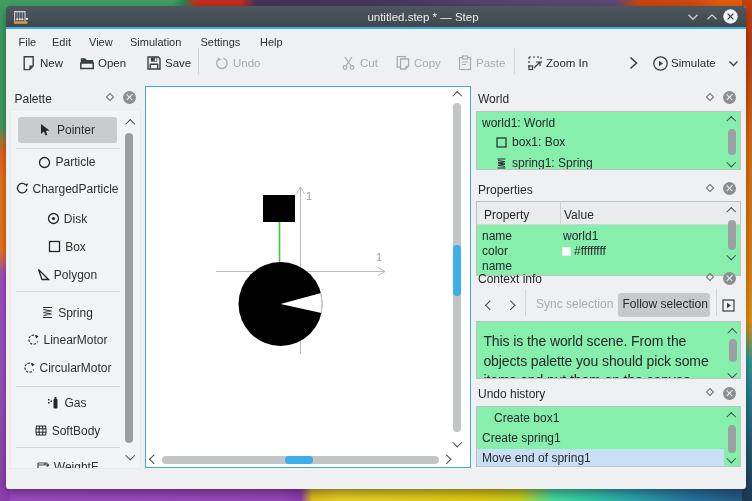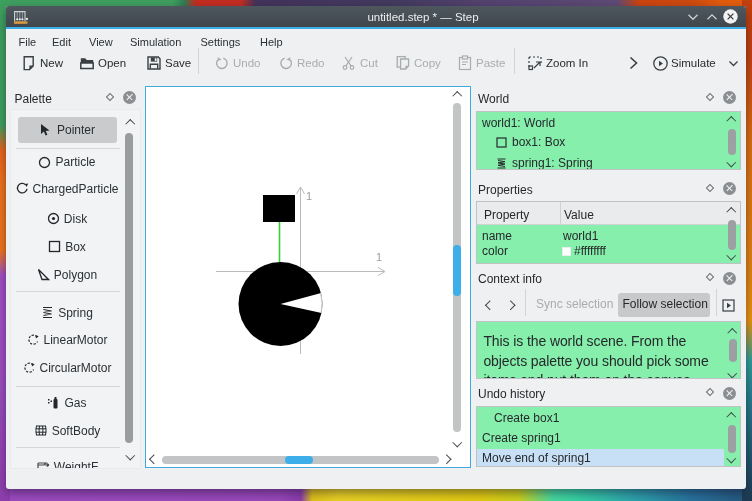--- a/index.html
+++ b/index.html
@@ -134,29 +134,20 @@
     </div>
     <div class="tsep" style="left:192px;"></div>
     <div class="tb dis" style="left:208px;">
       <svg width="16" height="16" viewBox="0 0 16 16">
           <g transform="rotate(-30 8 8)">
             <path d="M6 3.1 A5.3 5.3 0 1 0 11.6 4.4" fill="none" stroke="#a9acae" stroke-width="1.4"></path>
             <path d="M7.2 0.6 L5.8 4.1 L9.2 4.9 Z" fill="#a9acae"></path>
           </g>
         </svg>
       <span>Undo</span>
-    </div>
-    <div class="tb dis" style="left:272px;">
-      <svg width="16" height="16" viewBox="0 0 16 16">
-          <g transform="rotate(30 8 8)">
-            <path d="M10 3.1 A5.3 5.3 0 1 1 4.4 4.4" fill="none" stroke="#a9acae" stroke-width="1.4"></path>
-            <path d="M8.8 0.6 L10.2 4.1 L6.8 4.9 Z" fill="#a9acae"></path>
-          </g>
-        </svg>
-      <span>Redo</span>
     </div>
     <div class="tb dis" style="left:335px;">
       <svg width="16" height="16" viewBox="0 0 16 16">
           <circle cx="4" cy="12.5" r="1.8" fill="none" stroke="#a9acae" stroke-width="1.2"></circle>
           <circle cx="11" cy="12.5" r="1.8" fill="none" stroke="#a9acae" stroke-width="1.2"></circle>
           <path d="M4.8 11.2 L11 2 M10.2 11.2 L4 2" stroke="#a9acae" stroke-width="1.2"></path>
         </svg>
       <span>Cut</span>
     </div>
     <div class="tb dis" style="left:389px;">
@@ -304,21 +295,21 @@
           <path d="M1.5 1 h8 M1.5 10 h8 M2 2.5 L9 3.7 L2 4.9 L9 6.1 L2 7.3 L9 8.5" fill="none" stroke="#26292c" stroke-width="1"></path>
         </svg>spring1: Spring</div>
     <div class="ch up" style="left:251px; top:6px;"></div>
     <div class="scroll-thumb" style="left:251px; top:17px; height:26px;"></div>
     <div class="ch down" style="left:251px; top:47px;"></div>
   </div>
 
   <div class="dockhead" style="left:472px; top:176.5px;">Properties</div>
   <div class="ddiamond" style="left:701px; top:178.5px;"></div>
   <div class="dclose" style="left:717px; top:176px;"></div>
-  <div class="whitebox rwhite" style="top:195px; height:63px;">
+  <div class="whitebox rwhite" style="top:195px; height:75px;">
     <div style="position:absolute; left:0; top:0; width:263px; height:23px; background:#eaebec; border-bottom:1px solid #cfd2d4;"></div>
     <div style="position:absolute; left:83px; top:0; width:1px; height:23px; background:#cfd2d4;"></div>
     <div class="listrow" style="left:7px; top:5.5px;">Property</div>
     <div class="listrow" style="left:87px; top:5.5px;">Value</div>
     <div class="listrow" style="left:5px; top:27px;">name</div>
     <div class="listrow" style="left:86px; top:27px;">world1</div>
     <div class="listrow" style="left:5px; top:41.5px;">color</div>
     <div style="position:absolute; left:85px; top:45px; width:9px; height:9px; background:#fefefe; border:1px solid #ececed;"></div>
     <div class="listrow" style="left:97px; top:41.5px;">#ffffffff</div>
     <div class="listrow" style="left:5px; top:57px;">name</div>

